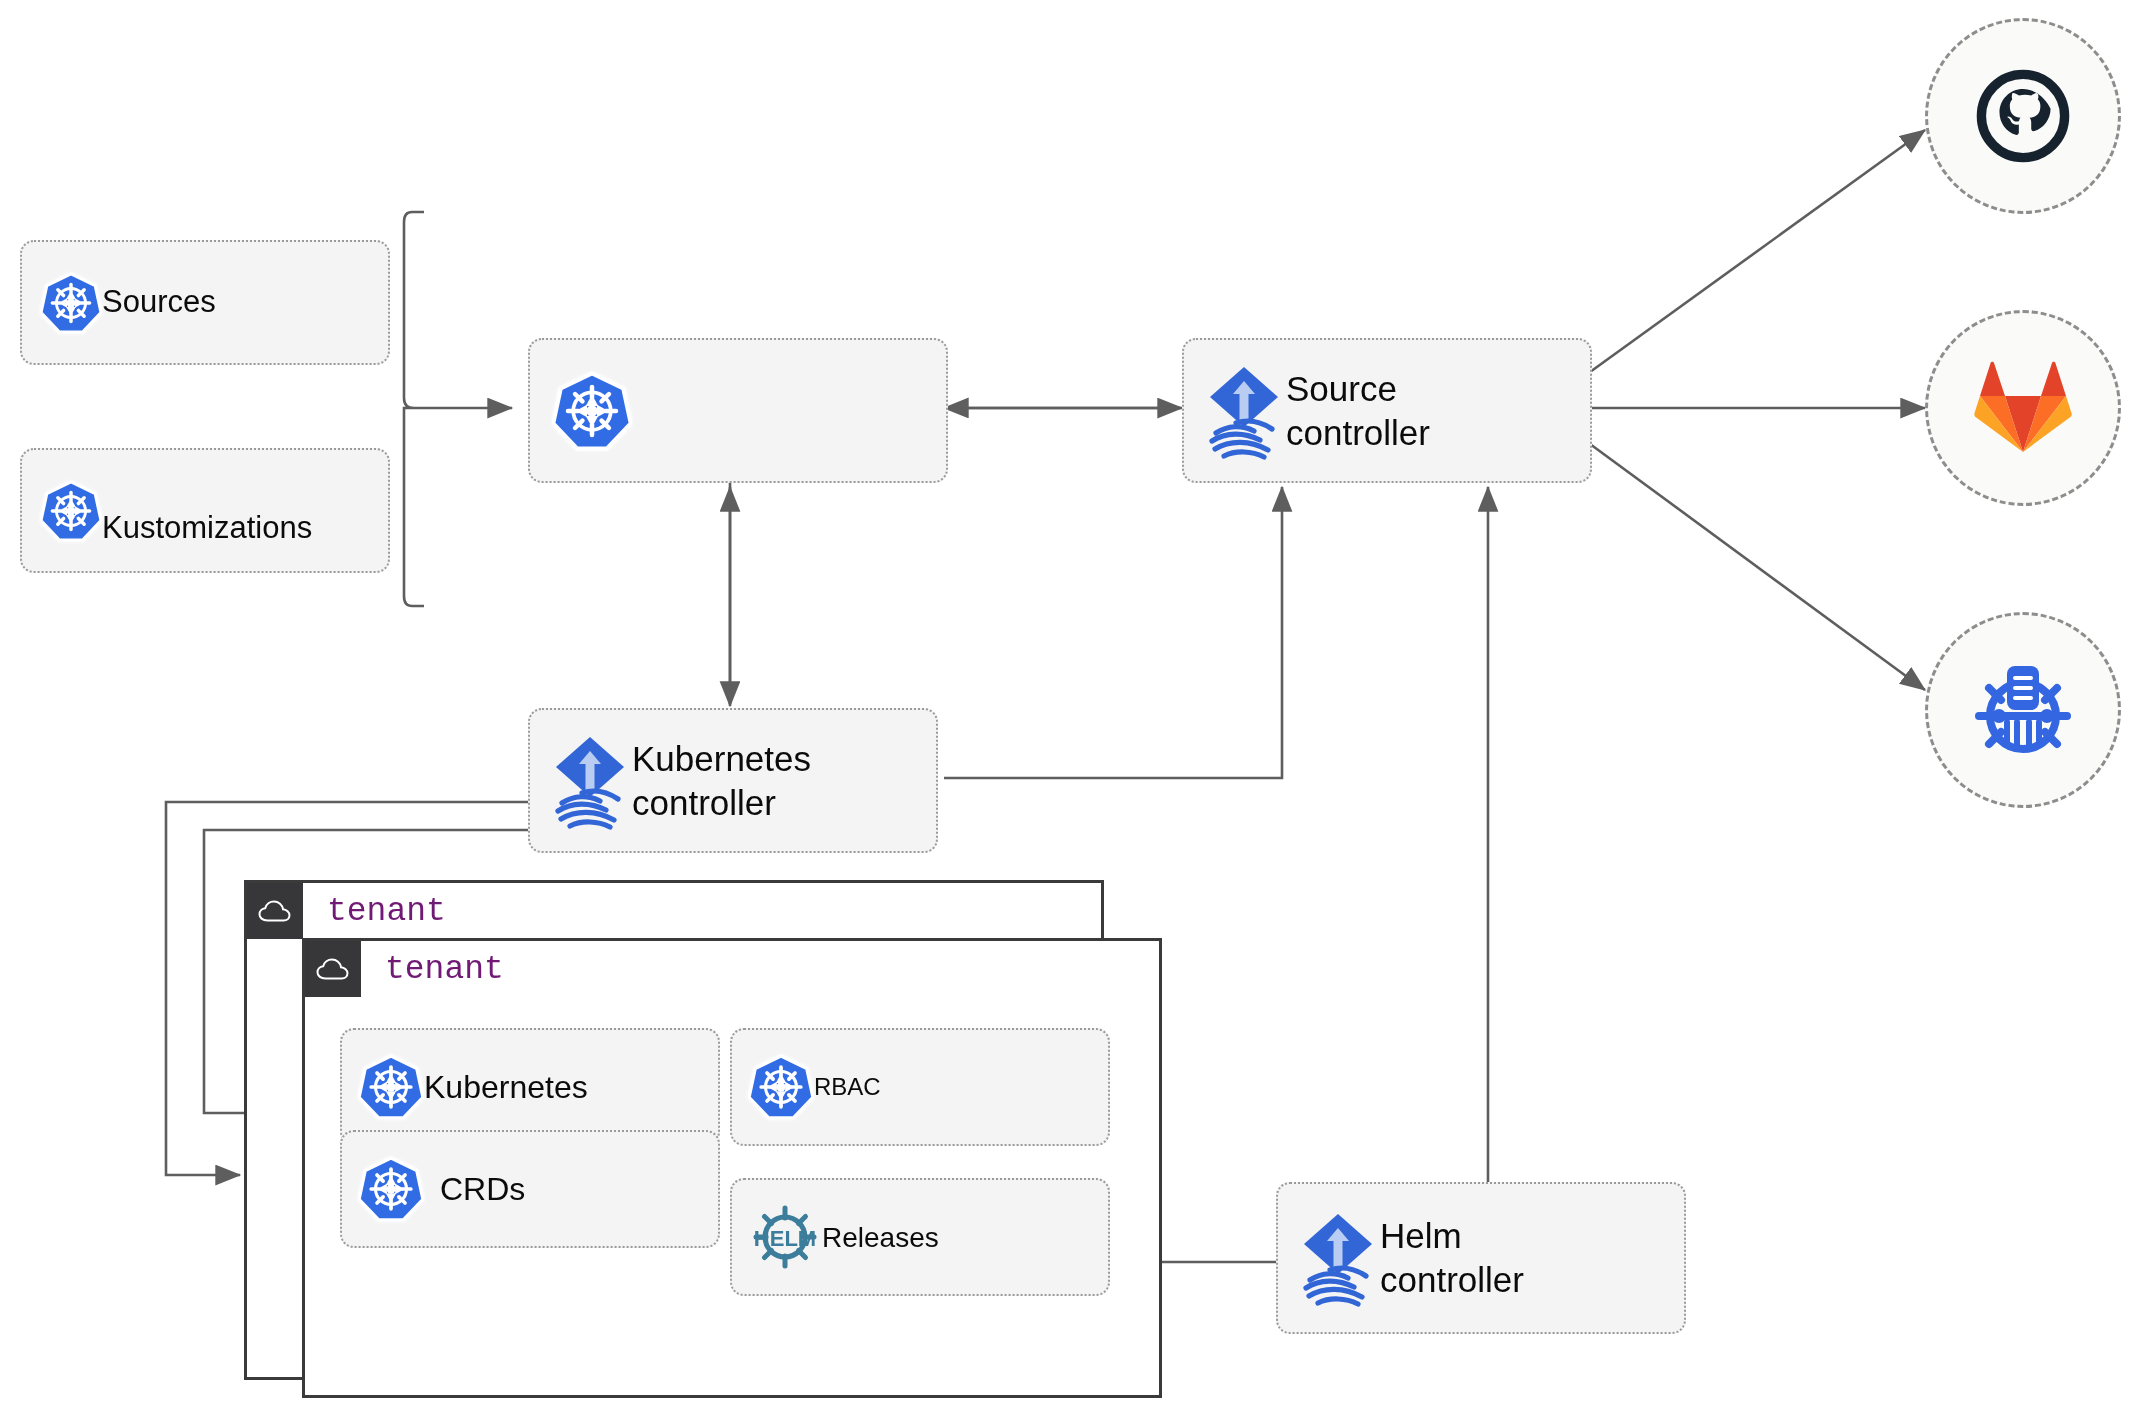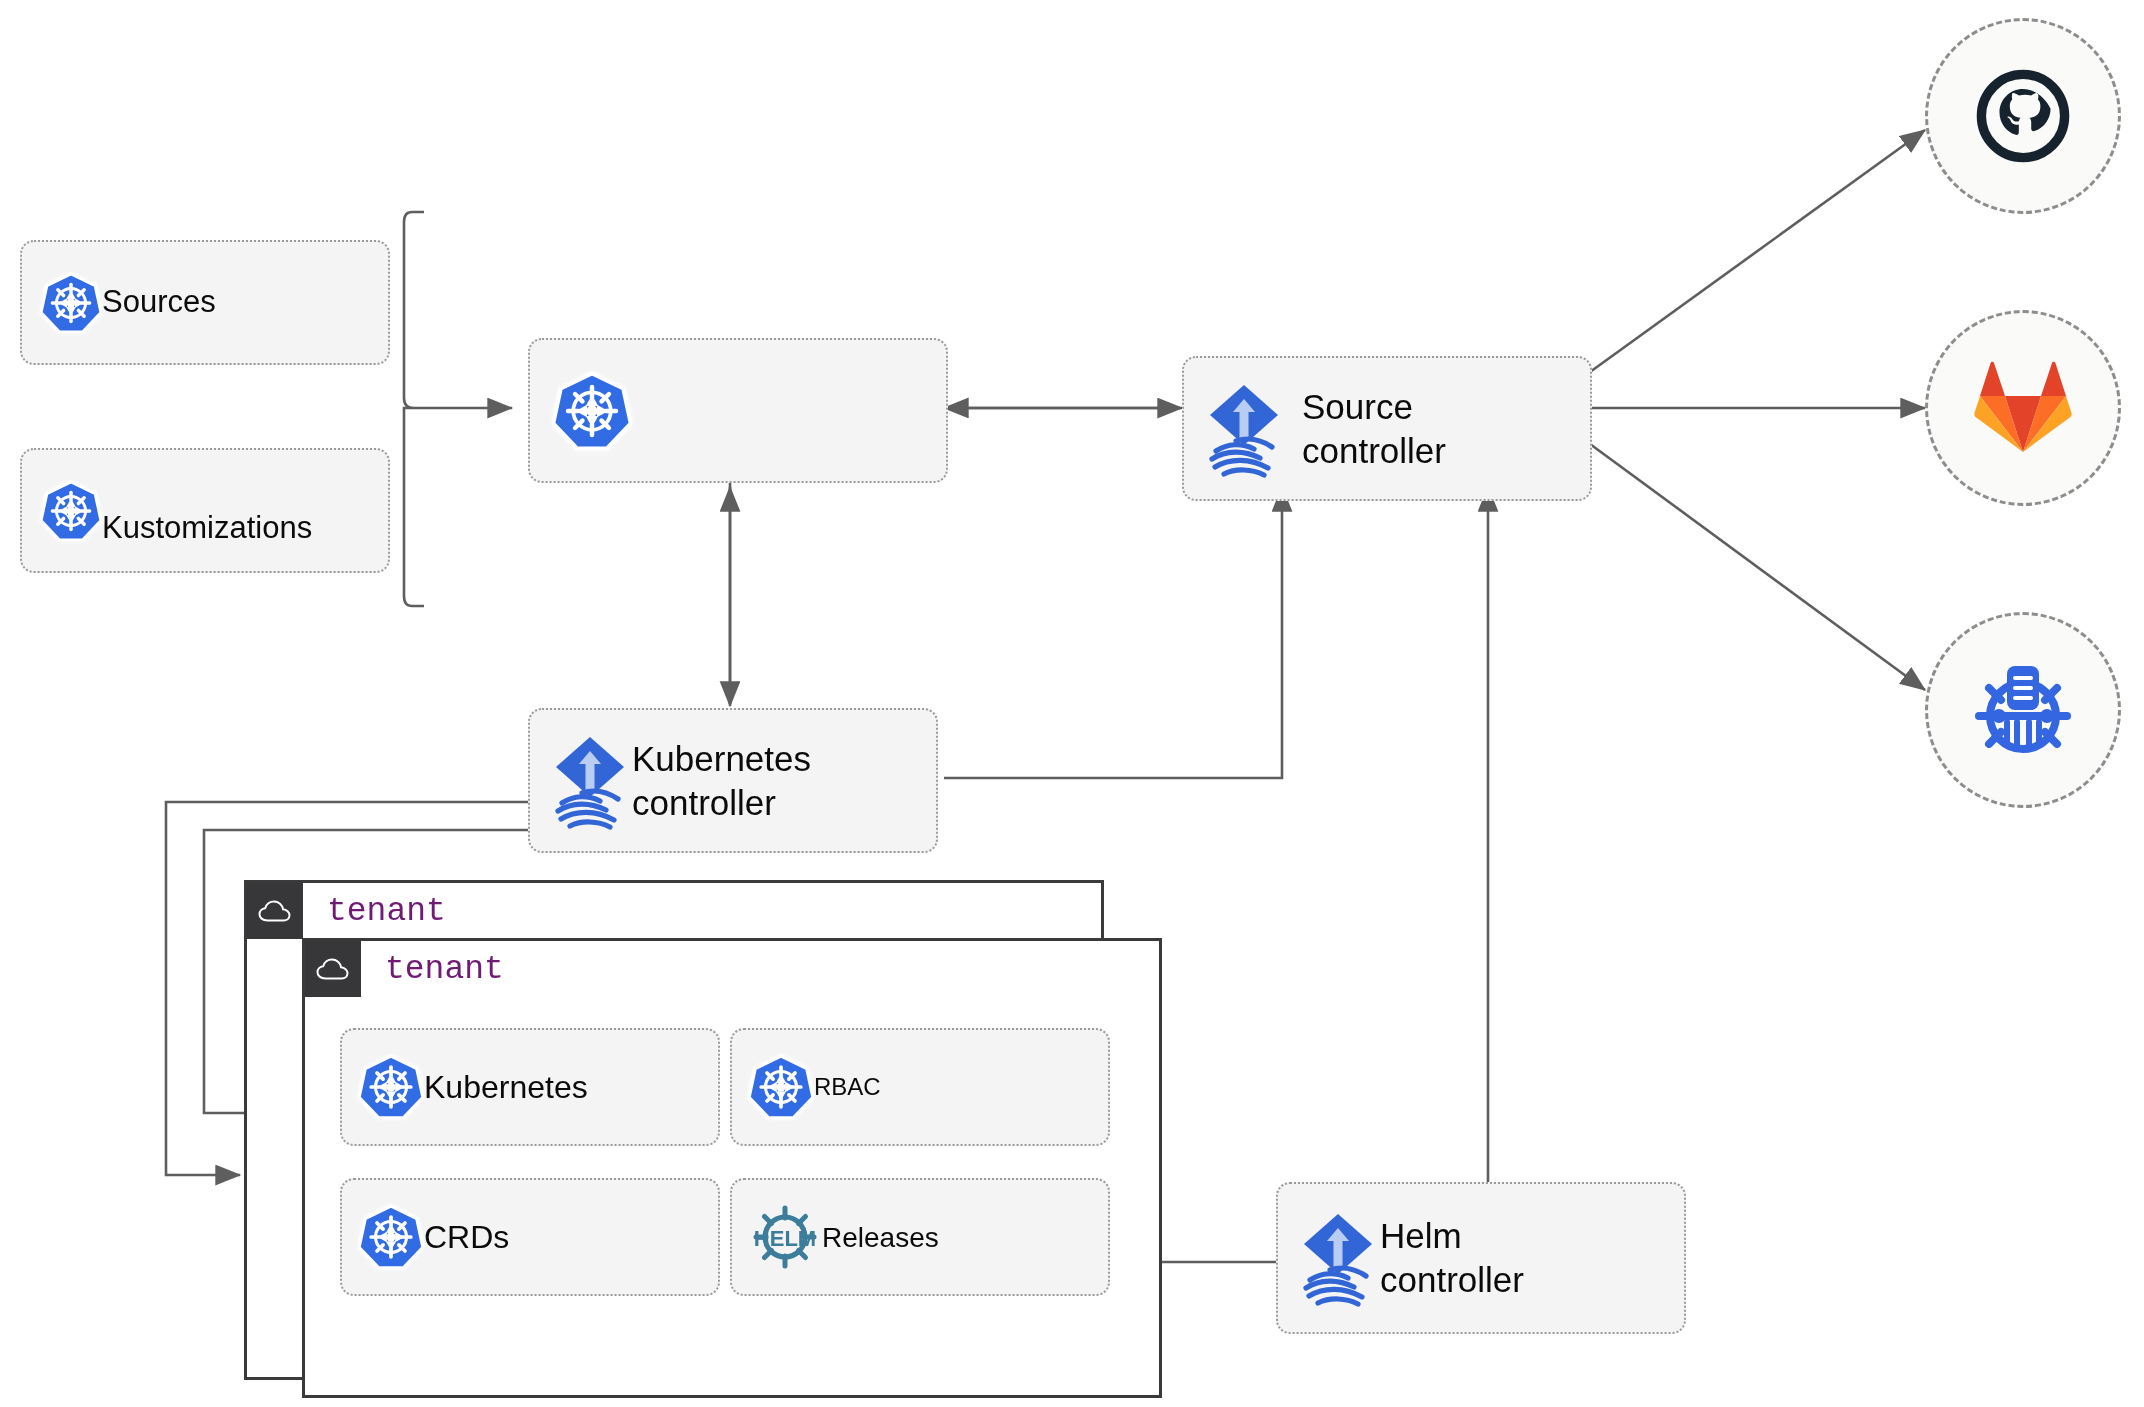--- a/index.html
+++ b/index.html
@@ -159,21 +159,21 @@
           <circle cx="32" cy="32" r="15" fill="none" stroke="#ffffff" stroke-width="3"></circle>
           <path d="M32 19 L37 28 L27 28 Z"></path>
           <path d="M32 45 L27 36 L37 36 Z"></path>
           <path d="M19 32 L28 27 L28 37 Z"></path>
           <path d="M45 32 L36 37 L36 27 Z"></path>
         </g>
       </svg>
     </span>
   </div>
 
-  <div class="node" style="left:1182px;top:356px;width:410px;height:145px;padding:0 18px;z-index:5;gap:16px;">
+  <div class="node" style="left:1182px;top:338px;width:410px;height:145px;padding:0 18px;z-index:5;">
     <span class="ic">
       <svg width="84" height="100" viewBox="0 0 84 100">
         <path d="M42 6 L76 36 L42 66 L8 36 Z" fill="#3266D6"></path>
         <path d="M42 20 L53 33 L46.5 33 L46.5 62 L37.5 62 L37.5 33 L31 33 Z" fill="#B9CDF3"></path>
         <g fill="none" stroke="#3266D6" stroke-width="5.2" stroke-linecap="round">
           <path d="M14 72 C26 64 40 64 52 70"></path>
           <path d="M10 80 C24 71 42 71 58 79"></path>
           <path d="M13 88 C28 79 48 79 66 89"></path>
           <path d="M22 95 C34 89 50 90 62 96"></path>
           <path d="M34 62 C46 58 58 60 70 68"></path>
@@ -260,21 +260,21 @@
           <path d="M32 19 L37 28 L27 28 Z"></path>
           <path d="M32 45 L27 36 L37 36 Z"></path>
           <path d="M19 32 L28 27 L28 37 Z"></path>
           <path d="M45 32 L36 37 L36 27 Z"></path>
         </g>
       </svg>
     </span>
     <span class="lbl" style="font-size:24px;">RBAC</span>
   </div>
 
-  <div class="node" style="left:340px;top:1178px;width:380px;height:118px;padding:0 16px;z-index:6;">
+  <div class="node" style="left:340px;top:1130px;width:380px;height:118px;padding:0 16px;z-index:6;gap:16px;">
     <span class="ic k8s-wrap">
       <svg width="66" height="66" viewBox="0 0 64 64">
         <path d="M32 2 L57 14 L63 42 L44 62 L20 62 L1 42 L7 14 Z" fill="#326CE5" stroke="#ffffff" stroke-width="3.2" stroke-linejoin="round"></path>
         <g fill="#ffffff">
           <circle cx="32" cy="32" r="4.6"></circle>
           <rect x="30.2" y="11" width="3.6" height="12" rx="1.8"></rect>
           <rect x="30.2" y="41" width="3.6" height="12" rx="1.8"></rect>
           <rect x="11" y="30.2" width="12" height="3.6" rx="1.8"></rect>
           <rect x="41" y="30.2" width="12" height="3.6" rx="1.8"></rect>
           <rect x="30.2" y="11" width="3.6" height="12" rx="1.8" transform="rotate(45 32 32)"></rect>

